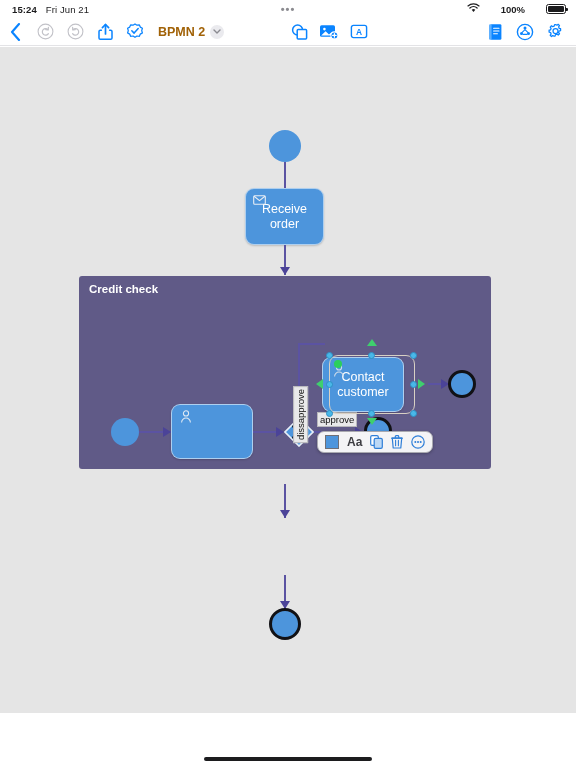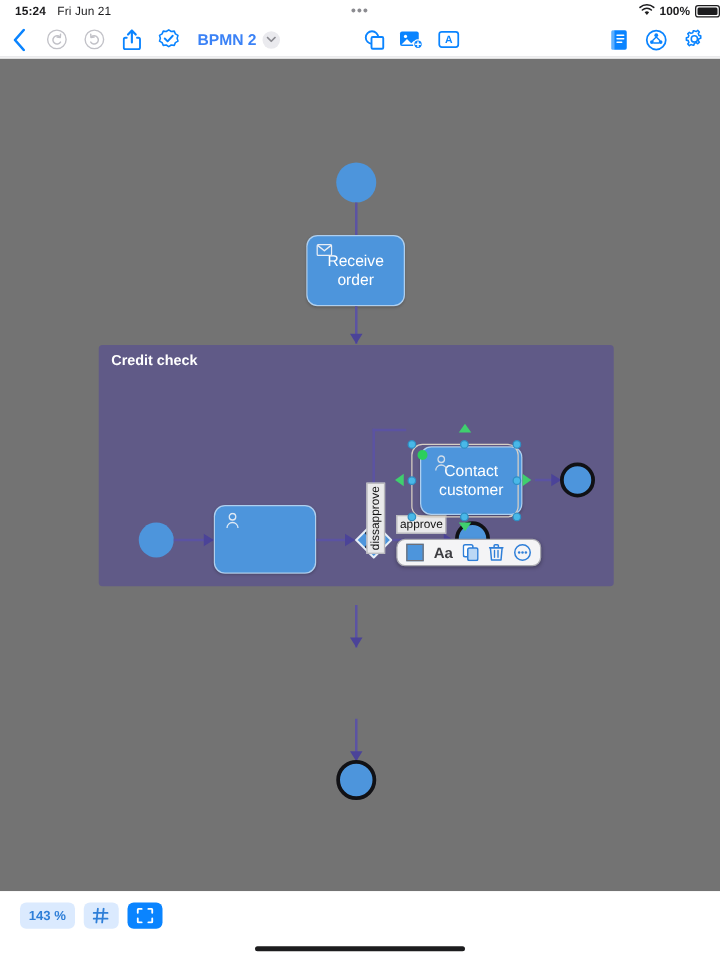--- a/index.html
+++ b/index.html
@@ -14,21 +14,21 @@
   
   .statusbar {
     position: absolute; top: 0; left: 0; width: 576px; height: 18px;
     display: flex; align-items: center;
     font-size: 9.5px; font-weight: 600; color: #1c1c1e;
   }
   .sb-time { margin-left: 12px; letter-spacing: .1px; }
   .sb-date { margin-left: 9px; font-weight: 500; letter-spacing: .1px; }
   .sb-dots { position:absolute; left: 50%; transform: translateX(-50%);
              color:#8b8b90; font-size: 11px; letter-spacing: 1px; line-height: 0;}
-  .sb-right { margin-left: auto; margin-right: 0; display: flex; align-items: center; gap: 4px; }
+  .sb-right { margin-left: auto; margin-right: 10px; display: flex; align-items: center; gap: 21px; }
   .sb-pct { font-size: 9.5px; font-weight: 600; }
   .batt {
     width: 20px; height: 9.5px; border: 1px solid #1c1c1e; border-radius: 2.5px;
     position: relative; display: inline-block;
   }
   .batt::after { content:""; position:absolute; right:-3px; top:2.6px; width:1.6px; height:3.6px;
                  background:#1c1c1e; border-radius:0 1px 1px 0; }
   .batt i { position:absolute; left:1px; top:1px; bottom:1px; right:1px; background:#1c1c1e; border-radius:1.2px; display:block;}
 
   
@@ -39,33 +39,33 @@
     border-bottom: 1px solid #e3e3e6;
   }
   .tb-group { display: flex; align-items: center; }
   .tb-btn {
     width: 30px; height: 24px; display: flex; align-items: center; justify-content: center;
     color: #0a84ff;
   }
   .tb-btn.disabled { color: #c2c2c8; }
   .tb-title {
     display: flex; align-items: center; gap: 5px;
-    font-size: 12.5px; font-weight: 700; color: #3b82f6; margin-left: 8px;
+    font-size: 12.5px; font-weight: 700; color: #a16207; margin-left: 8px;
   }
   .chev-pill {
     width: 14px; height: 14px; border-radius: 50%; background: #eaeaee;
     display: flex; align-items: center; justify-content: center; color: #8a8a90;
   }
   .sp-a { width: 60px; }
   .sp-right { margin-left: auto; margin-right: 6px; display: flex; align-items: center; }
 
   
   .canvas {
     position: absolute; top: 47px; left: 0; width: 576px; height: 666px;
-    background: #737373; overflow: hidden;
+    background: #e5e5e5; overflow: hidden;
   }
   .node { position: absolute; }
 
   
   .pool {
     background: #605a87; border-radius: 3px;
   }
   .pool-title {
     position: absolute; left: 10px; top: 7px;
     color: #ffffff; font-size: 11.5px; font-weight: 700;
@@ -322,21 +322,21 @@
     <div class="edge h" style="left:298px; top:296px; width:27px;"></div>
 
     <div class="elabel vert" style="left:272px; top:360px; transform: rotate(-90deg); transform-origin: 50% 50%;">dissapprove</div>
 
     <div class="edge h" style="left:314px; top:384px; width:47px;"></div>
     <div class="arrow right" style="left:355px; top:380px;"></div>
     <div class="elabel" style="left:317px; top:365px;">approve</div>
 
     <div class="node ev end" style="left:364px; top:370px; width:28px; height:28px;"></div>
 
-    <div class="node task" style="left:336px; top:310px; width:82px; height:55px;">
+    <div class="node task" style="left:322px; top:310px; width:82px; height:55px;">
       <span class="task-icon" style="left:9px; top:6px;">
         <svg width="12" height="13" viewBox="0 0 12 13">
           <circle cx="6" cy="3.4" r="2.6" stroke="#cfdcea" stroke-width="1.05" fill="none"></circle>
           <path d="M1.6 12.4 a4.4 4.4 0 0 1 8.8 0" stroke="#cfdcea" stroke-width="1.05" fill="none"></path>
         </svg>
       </span>
       <span class="tlabel">Contact customer</span>
     </div>
 
     <div class="sel-frame" style="left:329px; top:308px; width:86px; height:59px;"></div>
@@ -391,32 +391,16 @@
     <div class="arrow down" style="left:280px; top:463px;"></div>
 
 
     <div class="edge v" style="left:284px; top:528px; height:34px;"></div>
     <div class="arrow down" style="left:280px; top:554px;"></div>
 
     <div class="node ev end" style="left:269px; top:561px; width:32px; height:32px;"></div>
   </div>
 
   <div class="bottombar">
-    <div class="zoomgrp">
-      <div class="zpill">143 %</div>
-      <div class="zpill sq">
-        <svg width="13" height="13" viewBox="0 0 13 13">
-          <path d="M4.3 .9 L3.1 12.1 M8.9 .9 L7.7 12.1 M.9 4.3 H12.1 M.9 8.9 H12.1" stroke="#2f7fd8" stroke-width="1.45" stroke-linecap="round"></path>
-        </svg>
-      </div>
-      <div class="zpill sq active">
-        <svg width="14" height="13" viewBox="0 0 14 13">
-          <path d="M1.2 4.2 V1.6 a.5 .5 0 0 1 .5-.5 H4.3" stroke="#ffffff" stroke-width="1.5" fill="none" stroke-linecap="round"></path>
-          <path d="M9.7 1.1 H12.3 a.5 .5 0 0 1 .5 .5 V4.2" stroke="#ffffff" stroke-width="1.5" fill="none" stroke-linecap="round"></path>
-          <path d="M12.8 8.8 V11.4 a.5 .5 0 0 1 -.5 .5 H9.7" stroke="#ffffff" stroke-width="1.5" fill="none" stroke-linecap="round"></path>
-          <path d="M4.3 11.9 H1.7 a.5 .5 0 0 1 -.5 -.5 V8.8" stroke="#ffffff" stroke-width="1.5" fill="none" stroke-linecap="round"></path>
-        </svg>
-      </div>
-    </div>
     <div class="homebar"></div>
   </div>
 
 </div>
 
 </body></html>

